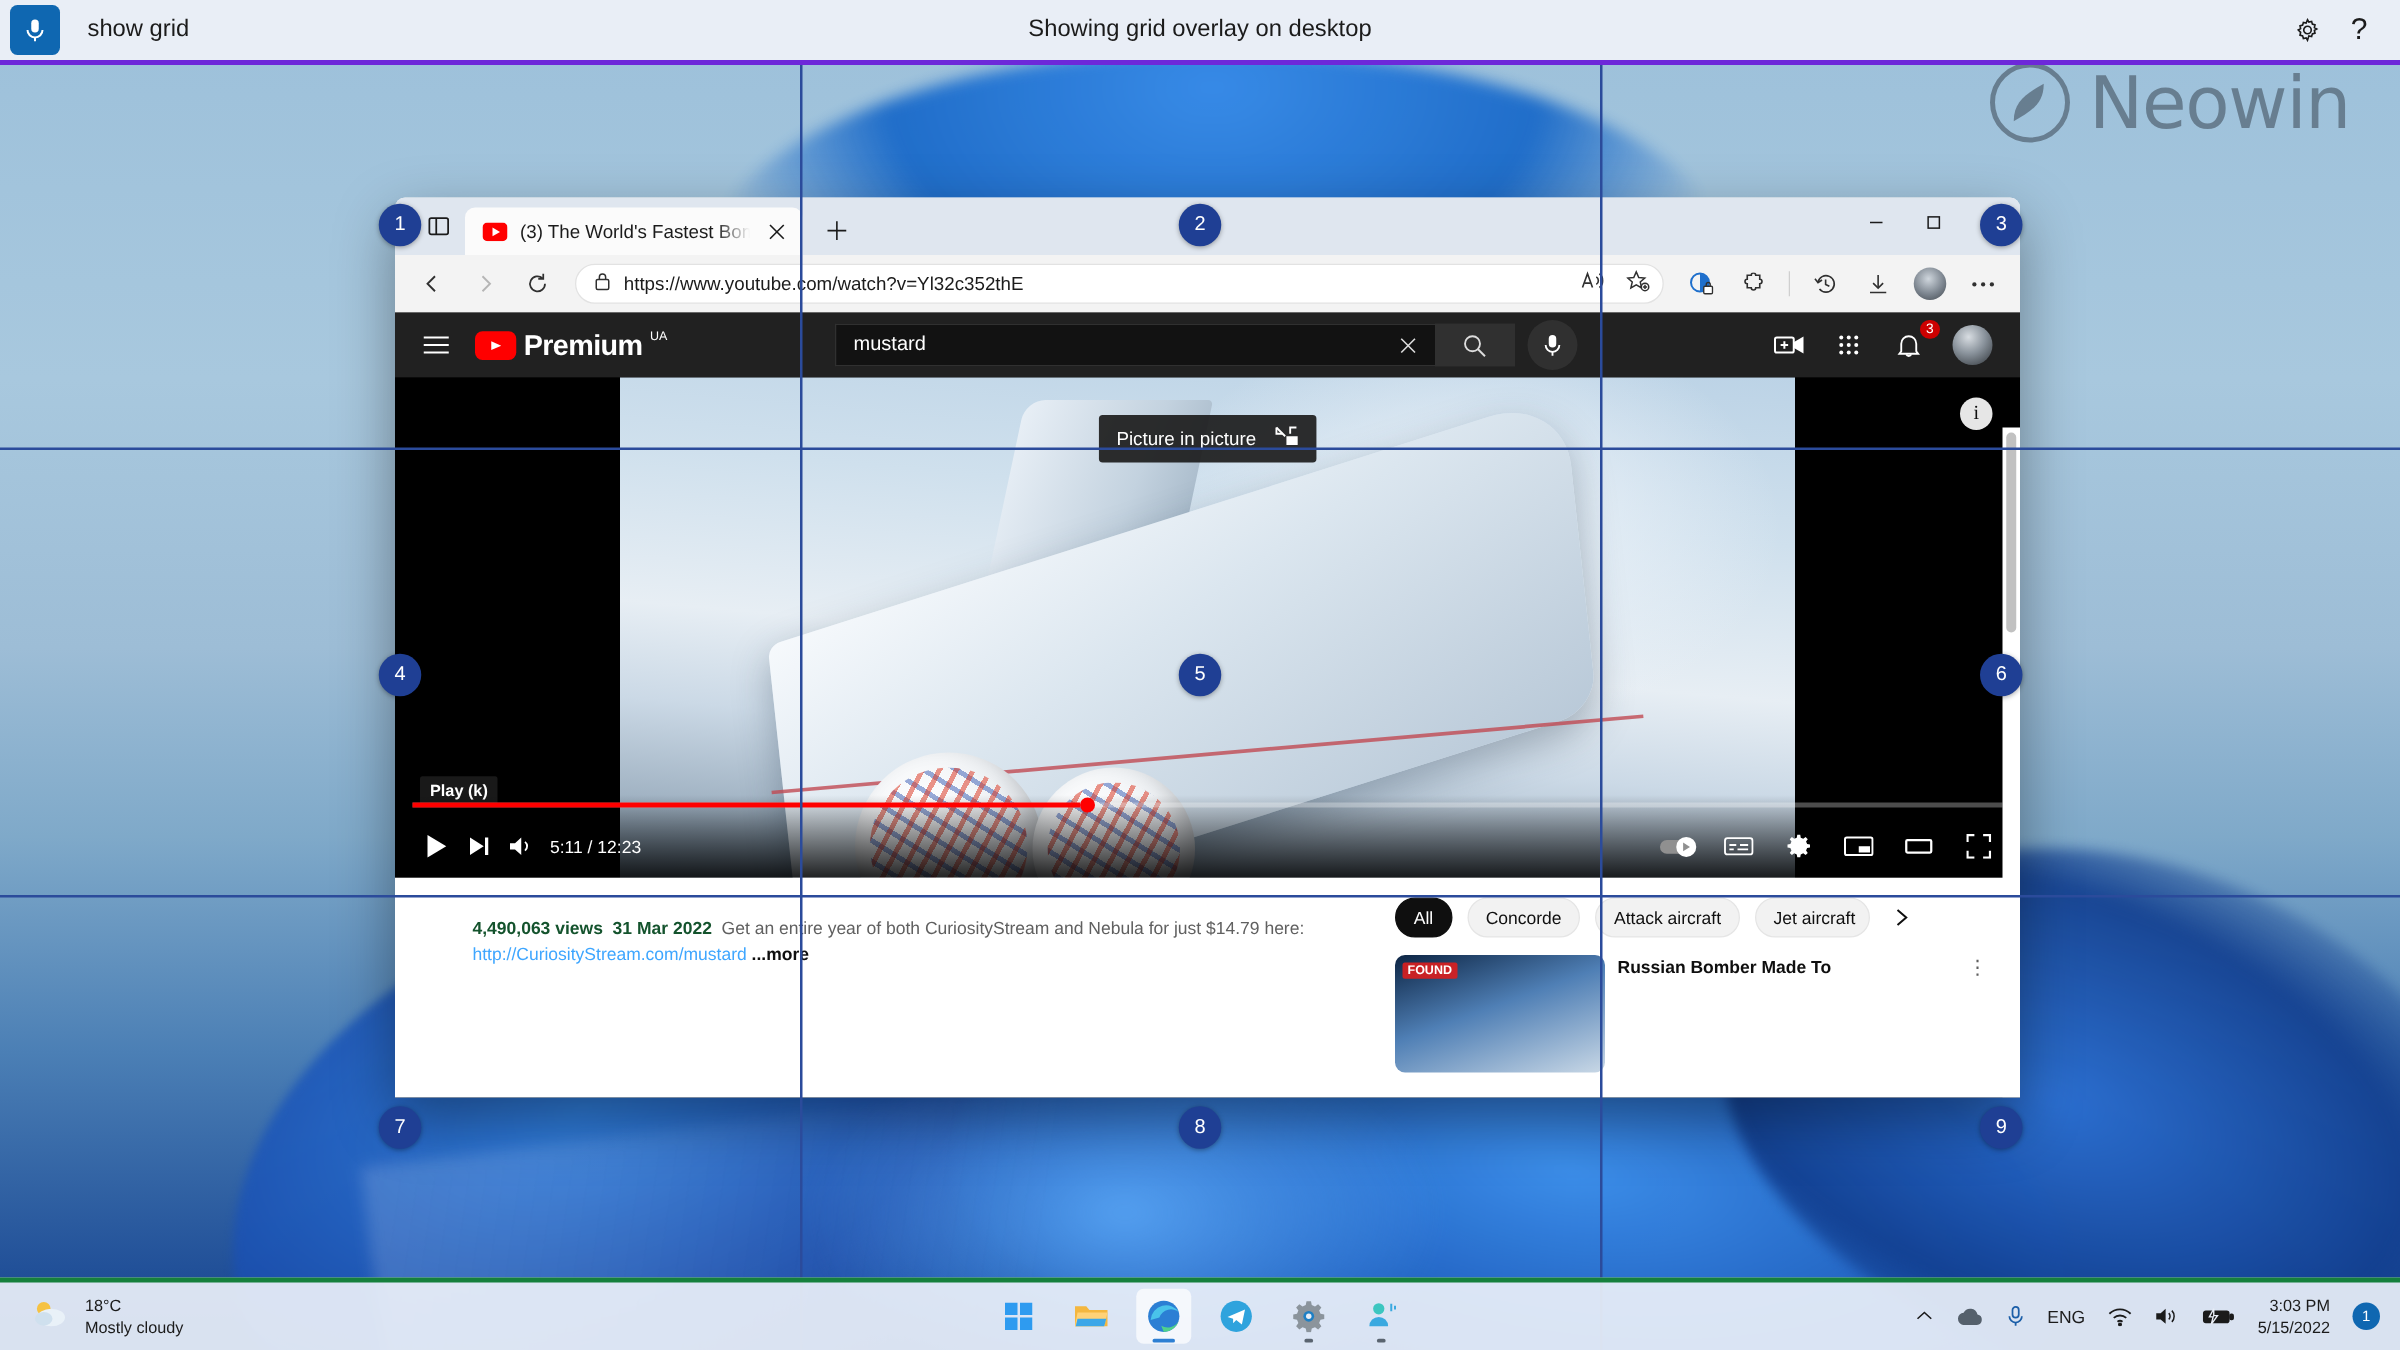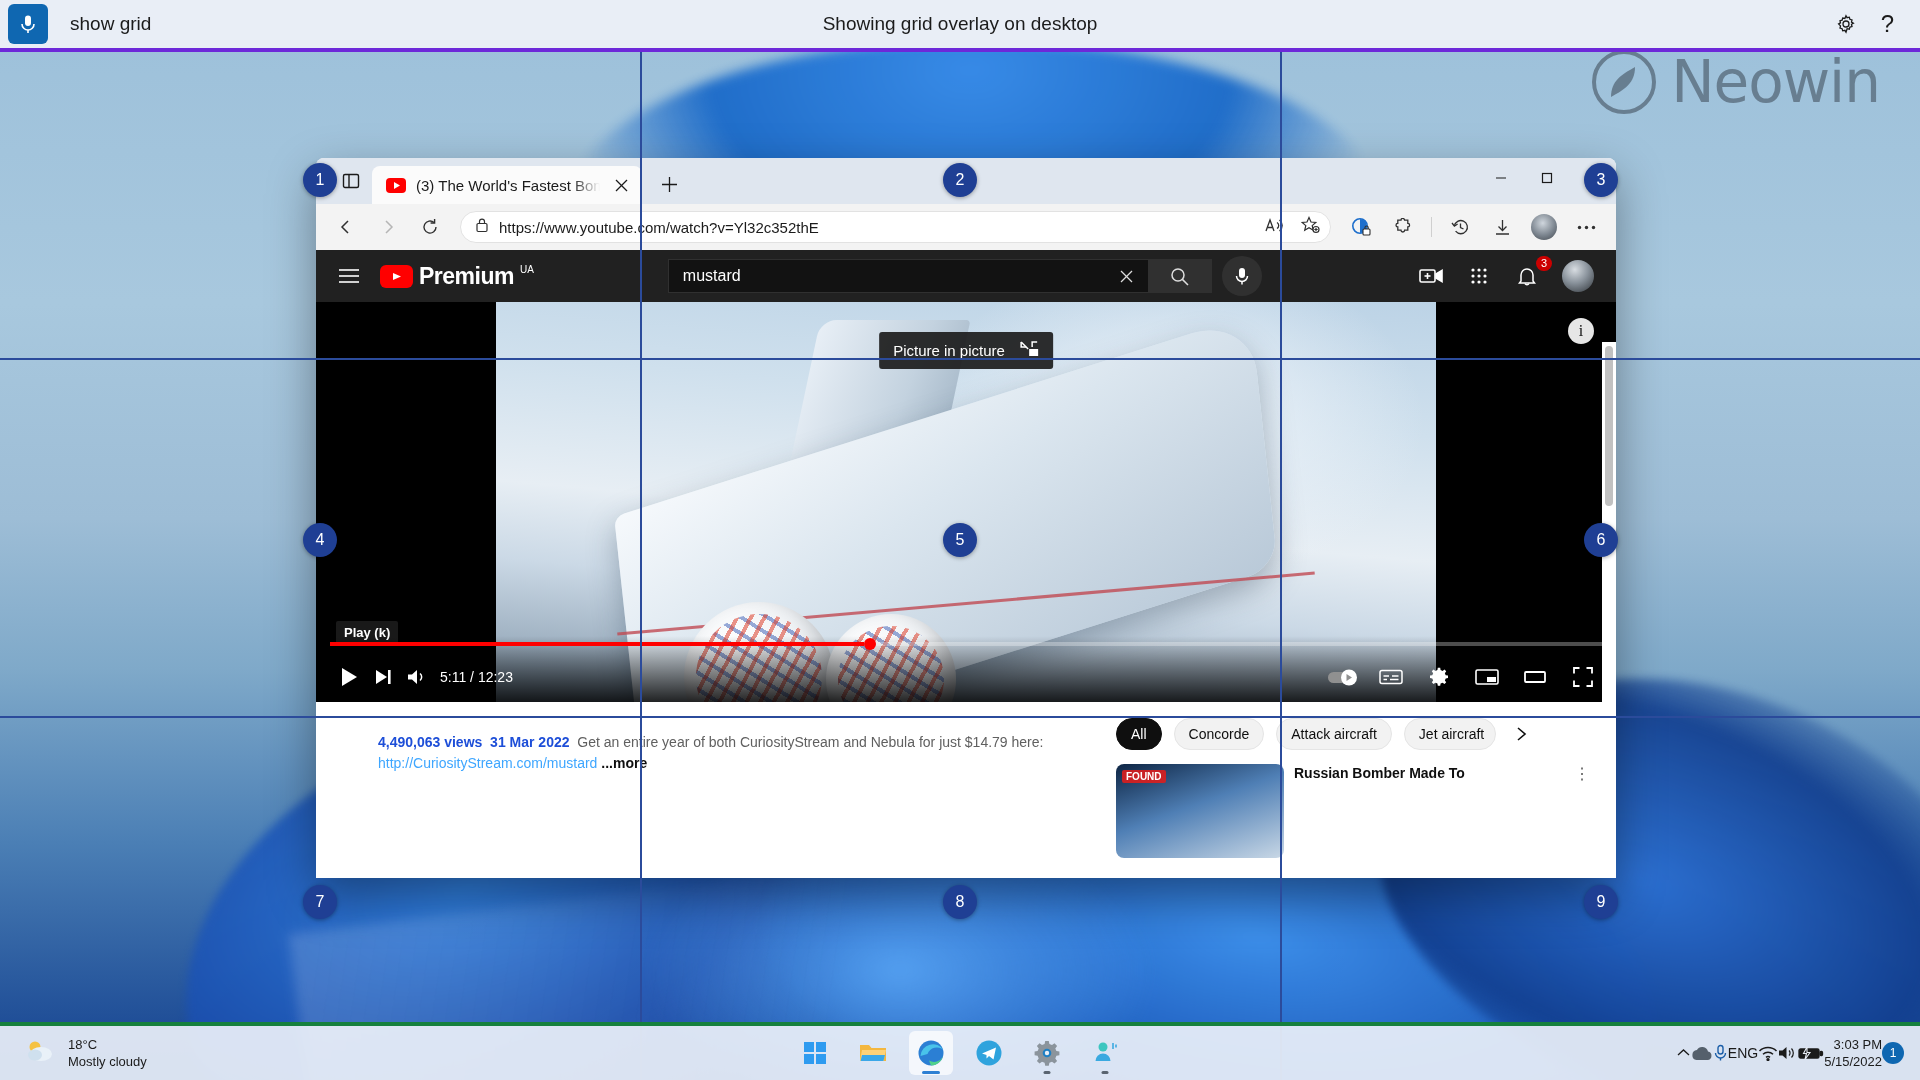--- a/index.html
+++ b/index.html
@@ -238,21 +238,21 @@
   .ctrl-time { font-size: 14px; color: #fff; margin-left: 6px; }
   .ctrl-right { margin-left: auto; display:flex; align-items:center; gap: 14px;}
 
   .below {
     position: absolute; left: 0; right: 0; top: 452px; bottom: 0;
     background: #fff; display: flex; padding: 16px 0 0 0;
   }
   .primary { width: 800px; padding: 0 24px 0 62px; }
   .v-title { font-size: 20px; font-weight: bold; color: #0f0f0f; letter-spacing: -.2px;}
   .v-meta { margin-top: 14px; font-size: 14px; color: #606060; line-height: 21px;}
-  .v-meta b { color: #1d4ed8; margin-top: 16px; }
+  .v-meta b { color: #14532d; margin-top: 16px; }
   .v-meta a { color: #3ea6ff; text-decoration: none; }
   .v-more { color: #0f0f0f; font-weight: bold; }
   .secondary { flex: 1 1 auto; padding-right: 26px; }
   .chips { display: flex; align-items: center; gap: 12px; }
   .chip {
     height: 32px; padding: 0 14px; border-radius: 16px; background: #f2f2f2;
     display: flex; align-items: center; font-size: 14px; color: #0f0f0f; white-space: nowrap;
     border: 1px solid #e5e5e5;
   }
   .chip.active { background: #0f0f0f; color: #fff; border-color: #0f0f0f;}
@@ -285,21 +285,21 @@
   .tb-weather { display: flex; align-items: center; gap: 12px; padding-left: 24px; }
   .tb-weather-txt { font-size: 13px; color: #1b1b1b; line-height: 17px;}
   .tb-center {
     position: absolute; left: 50%; transform: translateX(-50%);
     display: flex; align-items: center; gap: 14px;
   }
   .tb-app { width: 44px; height: 44px; border-radius: 6px; display:flex;align-items:center;justify-content:center; position:relative;}
   .tb-app.active { background: rgba(255,255,255,.7); }
   .tb-ind { position: absolute; bottom: 1px; left: 50%; transform: translateX(-50%); width: 18px; height: 3px; border-radius: 2px; background: #2d7fd3;}
   .tb-ind.small { width: 7px; background: #5a6470;}
-  .tray { margin-left: auto; display: flex; align-items: center; padding-right: 16px;}
+  .tray { margin-left: auto; display: flex; align-items: center; gap: 18px; padding-right: 16px;}
   .tray-ic { display:flex;align-items:center;justify-content:center; color:#1b1b1b;}
   .tray-lang { font-size: 14px; color: #1b1b1b; }
   .tray-clock { font-size: 13px; color: #1b1b1b; text-align: right; line-height: 17px;}
   .tray-badge {
     width: 22px; height: 22px; border-radius: 50%; background: #0f67b1; color: #fff;
     font-size: 12px; display:flex;align-items:center;justify-content:center;
   }
 </style>
 </head>
 <body>

